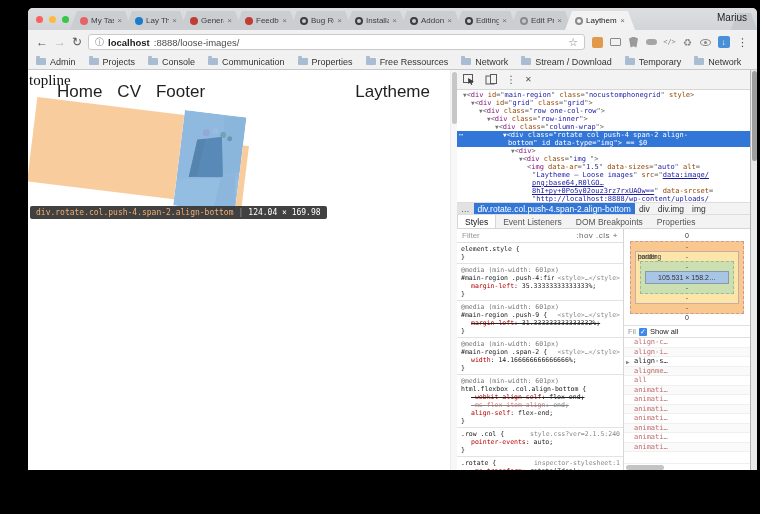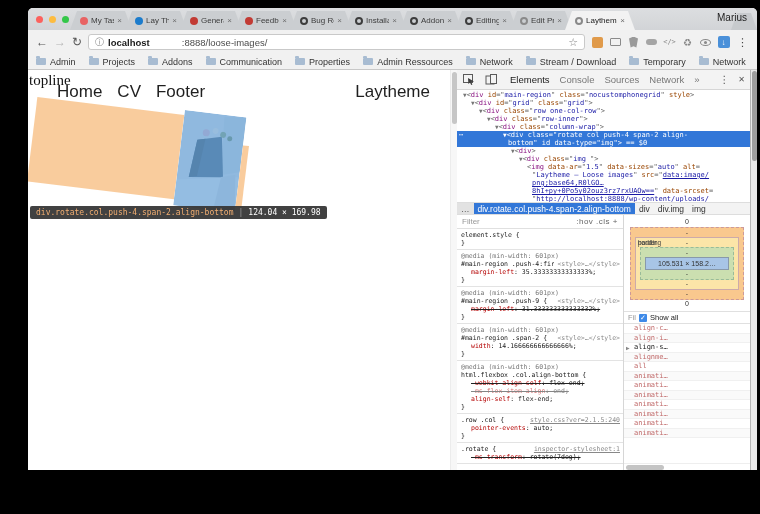--- a/index.html
+++ b/index.html
@@ -26,21 +26,21 @@
     margin-left:-5px;}
   #profile{position:absolute;right:10px;top:4px;font-size:10px;color:#222;}
   
   #toolbar{height:24px;background:#f1f1f1;display:flex;align-items:center;padding:0 8px;gap:6px;flex:0 0 auto;}
   .navbtn{font-size:12px;color:#555;line-height:1;}
   .navbtn.fwd{color:#b5b5b5;}
   #urlfield{flex:1;height:16px;background:#fff;border:1px solid #c9c9c9;border-radius:3px;
     display:flex;align-items:center;padding:0 6px;font-size:9.5px;min-width:0;gap:4px;}
   #urlfield .info{color:#8a8a8a;font-size:9px;}
   #url-host{color:#1b1b1b;font-weight:bold;}
-  #url-rest{color:#4c4c4c;font-weight:normal;margin-left:28px;}
+  #url-rest{color:#4c4c4c;font-weight:normal;}
   .star{color:#8a8a8a;font-size:11px;}
   #extbar{display:flex;align-items:center;gap:5px;}
   .ext{width:13px;height:13px;display:flex;align-items:center;justify-content:center;font-size:9px;color:#777;}
   .ext .sq-orange{width:11px;height:11px;background:#e09a4a;border-radius:2px;}
   .ext .cast{width:11px;height:8px;border:1px solid #8a8a8a;border-radius:1px;}
   .ext .shield{width:9px;height:11px;background:#9a9a9a;clip-path:polygon(50% 0,100% 18%,82% 100%,50% 88%,18% 100%,0 18%);}
   .ext .cloud{width:11px;height:6px;background:#a5a5a5;border-radius:4px;}
   .ext .eye{width:11px;height:7px;border:1px solid #8a8a8a;border-radius:50%;position:relative;}
   .ext .eye::after{content:"";position:absolute;left:3px;top:1px;width:3px;height:3px;border-radius:50%;background:#8a8a8a;}
   .ext .dl{width:12px;height:12px;background:#4a90d9;border-radius:2px;color:#fff;font-size:8px;
@@ -119,21 +119,21 @@
   #styles-pane{width:167px;flex:0 0 auto;border-right:1px solid #d6d6d6;display:flex;flex-direction:column;min-height:0;}
   #filter-row{height:14px;border-bottom:1px solid #e0e0e0;display:flex;align-items:center;
     padding:0 5px;font-size:8px;color:#999;flex:0 0 auto;}
   #filter-row .ph{flex:1;}
   #filter-row .right{color:#666;letter-spacing:.5px;}
   #rules{flex:1;overflow:hidden;font-family:"DejaVu Sans Mono",monospace;font-size:6.5px;line-height:8px;}
   .rule{border-bottom:1px solid #e3e3e3;padding:2px 3px 2px 4px;}
   .rule .media{color:#777;}
   .rule .selline{display:flex;}
   .rule .selname{color:#222;white-space:nowrap;overflow:hidden;flex:1;}
-  .rule .srclink{color:#888;text-decoration:underline;white-space:nowrap;margin-left:2px;}
+  .rule .srclink{color:#888;white-space:nowrap;margin-left:2px;}
   .rule .srcplain{color:#888;white-space:nowrap;margin-left:3px;}
   .decl{padding-left:10px;color:#222;white-space:nowrap;}
   .decl .prop{color:#b40000;}
   .decl.struck{text-decoration:line-through;}
   .decl.dim{opacity:.55;}
   .brace{color:#222;}
   
   #computed{flex:1;display:flex;flex-direction:column;min-width:0;min-height:0;font-size:7.5px;}
   #boxmodel{padding:3px 6px 2px 6px;flex:0 0 auto;color:#333;}
   .bm-num{text-align:center;font-size:7px;height:9px;}
@@ -270,33 +270,33 @@
       <span class="bm">
         <span class="folder"></span>
         <span>Admin</span>
       </span>
       <span class="bm">
         <span class="folder"></span>
         <span>Projects</span>
       </span>
       <span class="bm">
         <span class="folder"></span>
-        <span>Addons</span>
+        <span>Console</span>
       </span>
       <span class="bm">
         <span class="folder"></span>
         <span>Communication</span>
       </span>
       <span class="bm">
         <span class="folder"></span>
         <span>Properties</span>
       </span>
       <span class="bm">
         <span class="folder"></span>
-        <span>Admin Ressources</span>
+        <span>Free Ressources</span>
       </span>
       <span class="bm">
         <span class="folder"></span>
         <span>Network</span>
       </span>
       <span class="bm">
         <span class="folder"></span>
         <span>Stream / Download</span>
       </span>
       <span class="bm">
@@ -357,27 +357,20 @@
               <rect x="0.5" y="0.5" width="9" height="8" fill="none" stroke="#5a5a5a"></rect>
               <polygon points="5,4 11,7.5 8.2,8 9.4,10.6 8.2,11 7,8.6 5.4,10" fill="#3c3c3c"></polygon>
             </svg>
         </span>
         <span class="dt-icon">
           <svg width="12" height="11" viewBox="0 0 12 11">
               <rect x="1" y="2" width="8" height="8" fill="none" stroke="#5a5a5a"></rect>
               <rect x="5.5" y="0.5" width="6" height="9" fill="#f3f3f3" stroke="#5a5a5a"></rect>
             </svg>
         </span>
-        <div id="dt-tabs">
-            <span class="dtab active">Elements</span>
-            <span class="dtab">Console</span>
-            <span class="dtab">Sources</span>
-            <span class="dtab">Network</span>
-            <span class="dtab">»</span>
-          </div>
         <div id="dt-right">
           <span>⋮</span>
           <span style="font-size:8px;">✕</span>
         </div>
       </div>
 
       <div id="tree">
           <div class="trow"><div class="tline" style="padding-left: 6px;"><span class="sg-a">▼</span><span class="sg-p">&lt;</span><span class="sg-t">div</span><span class="sg-p"> </span><span class="sg-n">id</span><span class="sg-p">="</span><span class="sg-v">main-region</span><span class="sg-p">" </span><span class="sg-n">class</span><span class="sg-p">="</span><span class="sg-v">nocustomphonegrid</span><span class="sg-p">" </span><span class="sg-n">style</span><span class="sg-p">&gt;</span></div></div>
           <div class="trow"><div class="tline" style="padding-left: 14px;"><span class="sg-a">▼</span><span class="sg-p">&lt;</span><span class="sg-t">div</span><span class="sg-p"> </span><span class="sg-n">id</span><span class="sg-p">="</span><span class="sg-v">grid</span><span class="sg-p">" </span><span class="sg-n">class</span><span class="sg-p">="</span><span class="sg-v">grid</span><span class="sg-p">"&gt;</span></div></div>
           <div class="trow"><div class="tline" style="padding-left: 22px;"><span class="sg-a">▼</span><span class="sg-p">&lt;</span><span class="sg-t">div</span><span class="sg-p"> </span><span class="sg-n">class</span><span class="sg-p">="</span><span class="sg-v">row one-col-row</span><span class="sg-p">"&gt;</span></div></div>
@@ -390,20 +383,26 @@
         </div>
 
       <div id="crumbs">
           <span class="crumb more">…</span>
           <span class="crumb active">div.rotate.col.push-4.span-2.align-bottom</span>
           <span class="crumb">div</span>
           <span class="crumb">div.img</span>
           <span class="crumb">img</span>
         </div>
 
+      <div id="side-tabs">
+          <span class="stab active">Styles</span>
+          <span class="stab">Event Listeners</span>
+          <span class="stab">DOM Breakpoints</span>
+          <span class="stab">Properties</span>
+        </div>
 
       <div id="split">
         <div id="styles-pane">
           <div id="filter-row">
             <span class="ph">Filter</span>
             <span class="right">:hov .cls +</span>
           </div>
           <div id="rules">
               <div class="rule">
                 <div class="selline">

